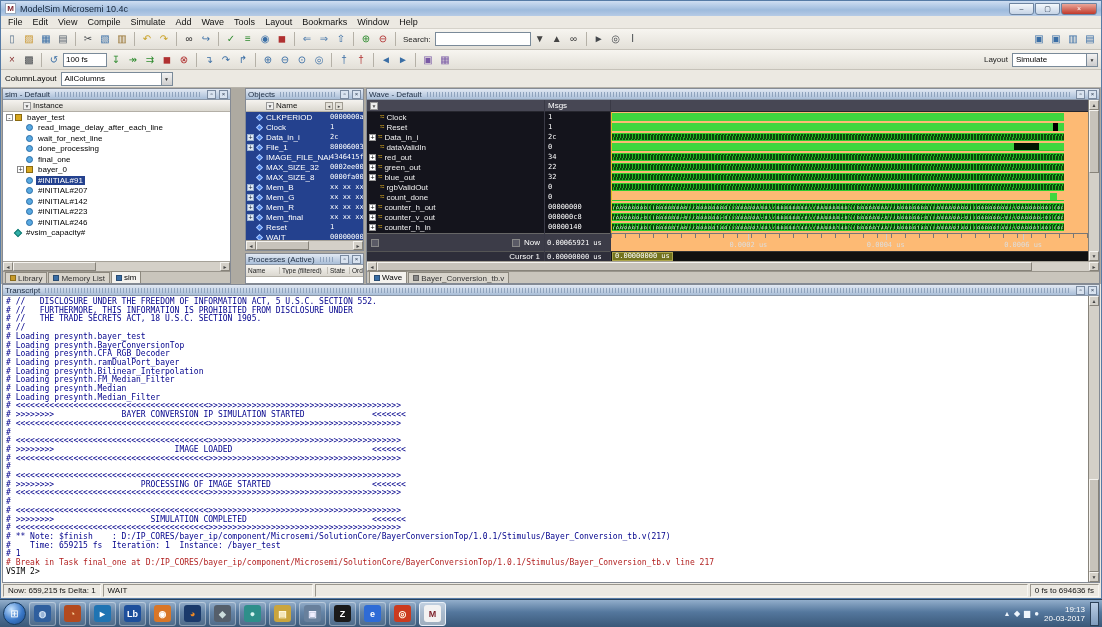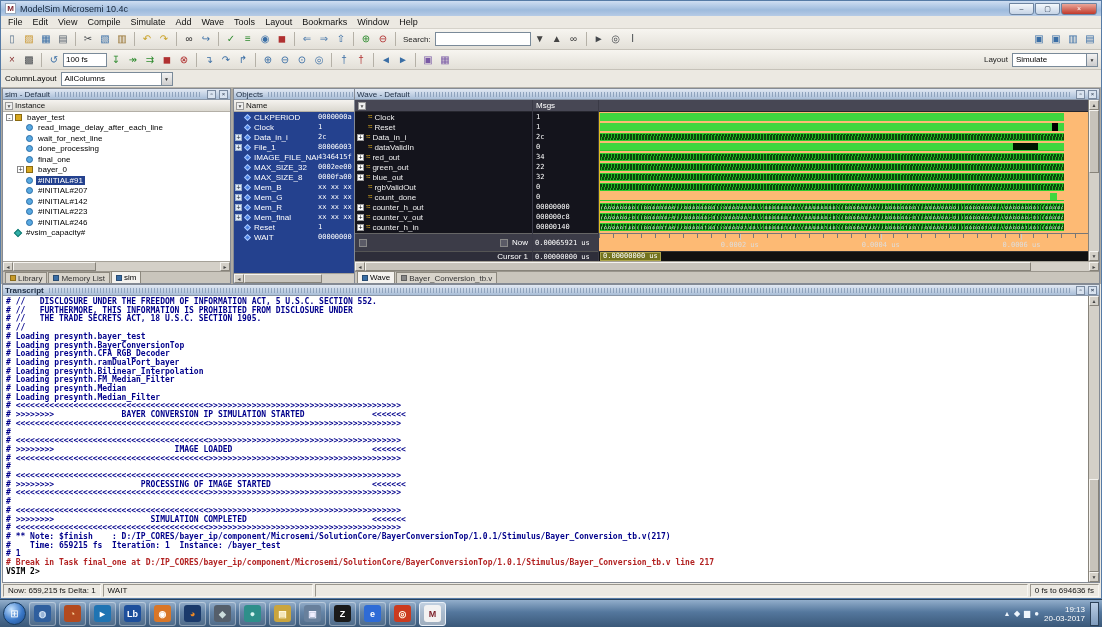--- a/index.html
+++ b/index.html
@@ -26,29 +26,29 @@
   .tb-input{height:14px;border:1px solid #7a8a99;background:#fff;font-size:8px;font-family:"Liberation Sans",sans-serif;padding:0 2px;}
   .combo{height:14px;border:1px solid #7a8a99;background:#fff;display:flex;align-items:center;font-size:8px;padding-left:3px;overflow:hidden;}
   .combo-val{flex:1;white-space:nowrap;}
   .combo-arrow{width:11px;align-self:stretch;background:linear-gradient(#f2f2f2,#cdcdcd);border-left:1px solid #7a8a99;font-size:5px;line-height:12px;text-align:center;color:#333;}
   .colrow{height:18px;flex:0 0 18px;background:#ece9e2;border-bottom:1px solid #b7b3aa;display:flex;align-items:center;gap:4px;padding-left:4px;font-size:8px;}
   .colrow .combo{width:112px;}
   
   .main{height:196px;flex:0 0 196px;background:#aeaaa1;display:flex;gap:2px;padding:0 1px;}
   .panel{background:#ece9e2;border:1px solid #848a94;display:flex;flex-direction:column;min-width:0;min-height:0;}
   .sim-panel{width:229px;flex:0 0 229px;}
-  .mid-col{width:119px;flex:0 0 119px;display:flex;gap:2px;}
+  .mid-col{width:119px;flex:0 0 119px;display:flex;flex-direction:column;gap:2px;margin-left:12px;}
   .objects-panel{flex:0 0 163px;}
   .processes-panel{flex:1;}
   .wave-panel{flex:1;}
   .panel-title{height:11px;flex:0 0 11px;background:linear-gradient(#e2e9f3,#a9bed8);border-bottom:1px solid #8a97a8;display:flex;align-items:center;gap:3px;padding:0 2px;}
   .pt-text{font-size:8px;color:#1c2c42;white-space:nowrap;text-align:right;}
   .pt-dots{flex:1;height:5px;background:repeating-linear-gradient(90deg,#8fa3bd 0 1px,transparent 1px 3px);margin:0 2px;}
   .pt-btn{width:9px;height:9px;border:1px solid #7a8aa0;background:#d9e3f0;font-size:6px;line-height:7px;text-align:center;color:#2a3a50;flex:0 0 auto;}
-  .col-header{height:12px;flex:0 0 12px;background:linear-gradient(#f5f3ef,#dbd8d0);border-bottom:1px solid #b3afa6;display:flex;align-items:center;gap:2px;padding:0 2px;font-size:8px;color:#111;}
+  .col-header{height:12px;flex:0 0 12px;background:linear-gradient(#f5f3ef,#dbd8d0);border-bottom:1px solid #b3afa6;display:flex;align-items:center;gap:2px;padding:0 20px;font-size:8px;color:#111;}
   .hdr-filter{width:8px;height:8px;border:1px solid #999;background:#eee;font-size:5px;line-height:7px;text-align:center;color:#555;flex:0 0 auto;}
   .hdr-spring{flex:1;}
   .hdr-mini{width:8px;height:8px;border:1px solid #a09c92;background:#e4e1d9;font-size:5px;line-height:7px;text-align:center;color:#444;flex:0 0 auto;}
   
   .tree{flex:1;background:#fff;overflow:hidden;font-size:8px;min-height:0;}
   .tree-row{height:10.5px;display:flex;align-items:center;white-space:nowrap;}
   .tw-exp{width:7px;height:7px;border:1px solid #888;background:#fff;font-size:7px;line-height:5px;text-align:center;color:#333;margin-right:2px;flex:0 0 auto;}
   .tw-spacer{width:9px;flex:0 0 auto;}
   .tw-icon{width:7px;height:7px;margin-right:3px;flex:0 0 auto;}
   .tw-icon.module{background:#d8a820;border:1px solid #8a6a10;}
@@ -111,21 +111,21 @@
   .w-valid{background:linear-gradient(90deg,#3fd63f 0 89%,#001500 89% 94.5%,#3fd63f 94.5% 100%);box-shadow:inset 0 -1px 0 #2ecc2e;}
   .w-low{border-bottom:1px solid #2ecc2e;background:linear-gradient(90deg,transparent 0 97%,#3fd63f 97% 98.4%,transparent 98.4%);}
   .bt{position:absolute;left:1px;right:1px;top:1px;bottom:1px;color:rgba(255,255,255,.85);font-size:5px;line-height:6px;font-family:"DejaVu Sans Mono",monospace;letter-spacing:1px;overflow:hidden;white-space:nowrap;}
   .axis-canvas{height:18px;flex:0 0 18px;border-top:1px solid #777;position:relative;background:repeating-linear-gradient(90deg,#777 0 1px,transparent 1px 14px);background-size:100% 4px;background-repeat:no-repeat;}
   .tick{position:absolute;top:7px;transform:translateX(-50%);color:#ddd;font-size:7px;font-family:"DejaVu Sans Mono",monospace;white-space:nowrap;}
   .tick:before{content:"";position:absolute;left:50%;top:-7px;width:1px;height:6px;background:#ccc;}
   .cursor-canvas{height:10px;flex:0 0 10px;background:#101010;position:relative;border-top:1px solid #333;}
   .cursor-box{position:absolute;left:1px;top:0;background:#73731e;border:1px solid #aaa44a;color:#fff;font-size:7px;line-height:7px;font-family:"DejaVu Sans Mono",monospace;padding:0 2px;white-space:nowrap;}
   .cursor-line{position:absolute;left:0;top:12px;height:121px;width:1px;background:#e0c020;z-index:3;}
   
-  .transcript-panel{flex:0 0 299px;margin:0 1px;border:1px solid #848a94;background:#ece9e2;display:flex;flex-direction:column;min-height:0;font-weight:bold;}
+  .transcript-panel{flex:0 0 299px;margin:0 1px;border:1px solid #848a94;background:#ece9e2;display:flex;flex-direction:column;min-height:0;}
   .t-content{flex:1;display:flex;min-height:0;background:#fff;}
   .t-lines{flex:1;overflow:hidden;padding:2px 0 0 3px;font-family:"DejaVu Sans Mono",monospace;font-size:8px;line-height:8.7px;min-width:0;}
   .t-line{white-space:pre;color:#00008b;}
   .t-line.error{color:#b22222;}
   .t-line.prompt{color:#000;}
   
   .statusbar{flex:1;background:#ece9e2;display:flex;align-items:stretch;gap:2px;padding:1px 2px;font-size:8px;color:#111;}
   .status-seg{border:1px solid;border-color:#9a968d #f8f6f2 #f8f6f2 #9a968d;padding:0 4px;display:flex;align-items:center;white-space:nowrap;}
   .status-seg.ctx{width:210px;}
   .status-fill{flex:1;border:1px solid;border-color:#9a968d #f8f6f2 #f8f6f2 #9a968d;}

